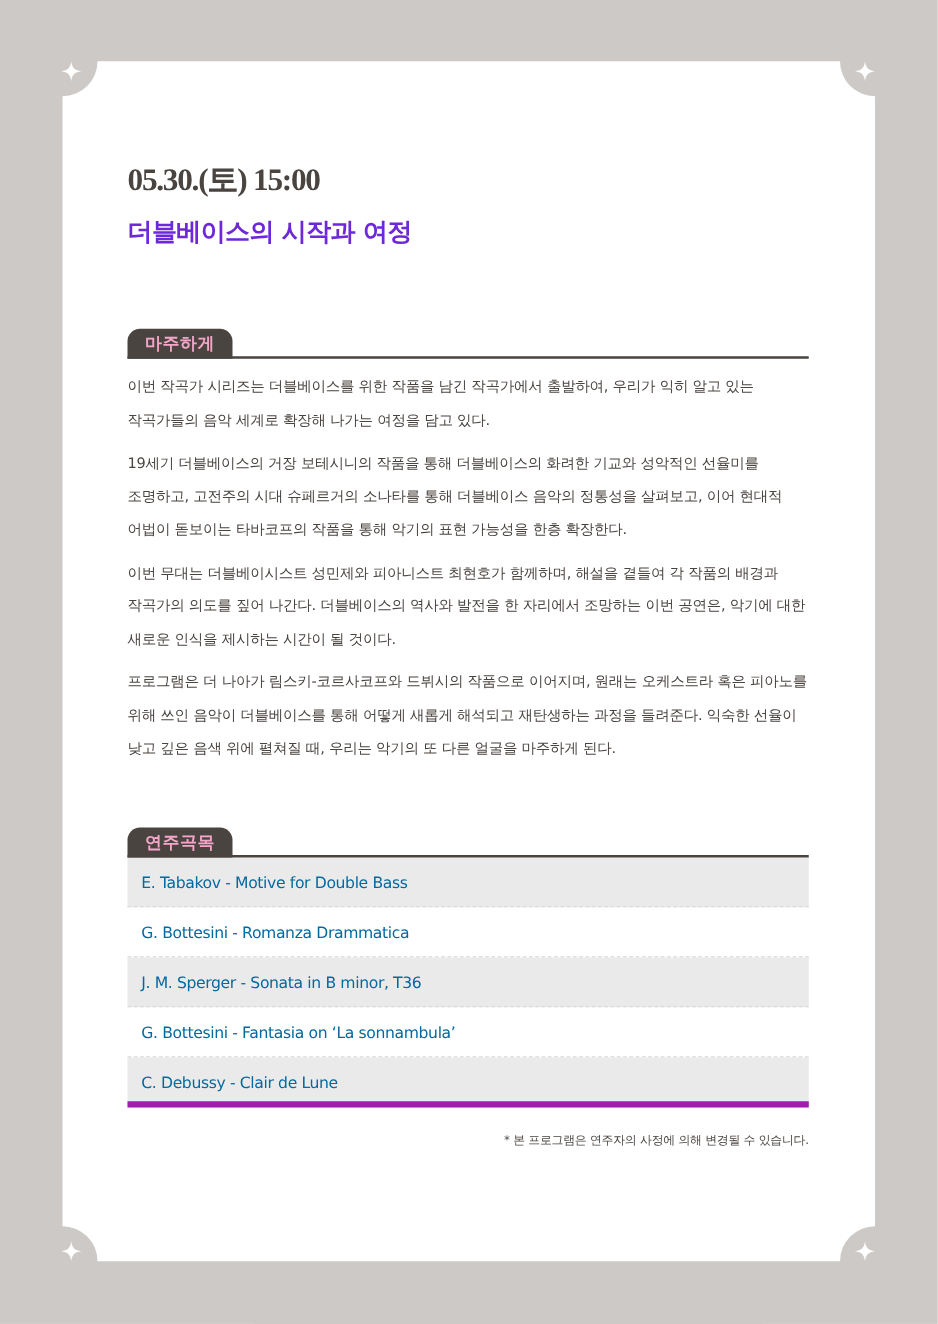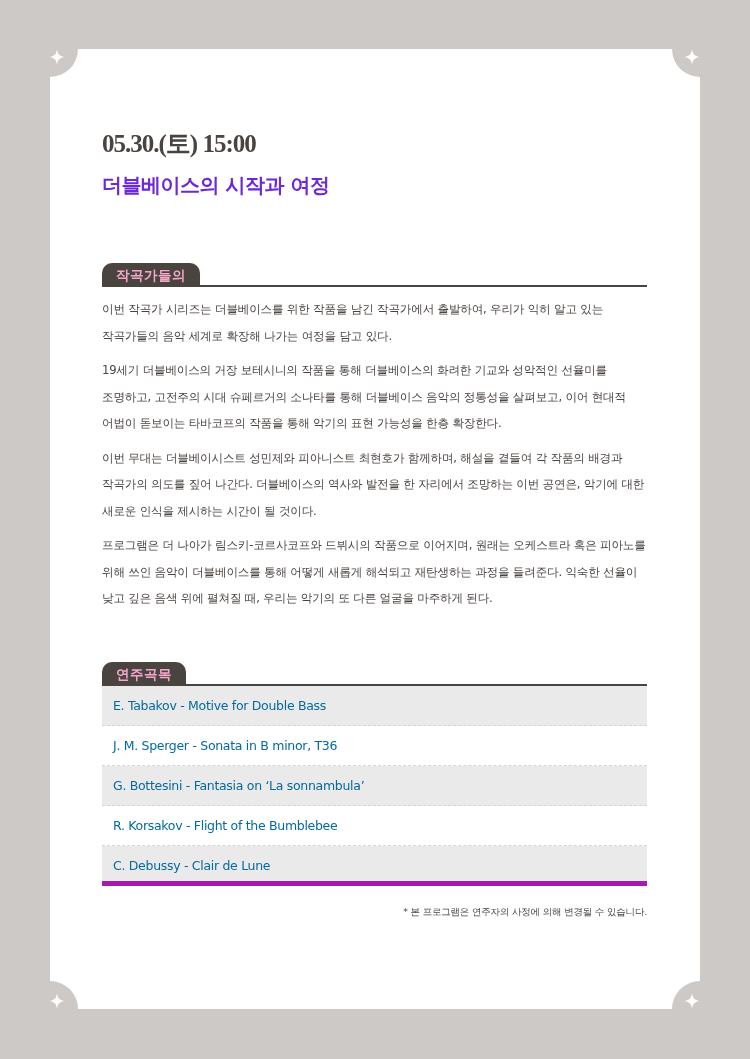--- a/index.html
+++ b/index.html
@@ -156,35 +156,35 @@
   <svg viewBox="0 0 16 16">
       <path d="M8 0 C8.6 5.2 10.8 7.4 16 8 C10.8 8.6 8.6 10.8 8 16 C7.4 10.8 5.2 8.6 0 8 C5.2 7.4 7.4 5.2 8 0 Z" fill="#ffffff"></path>
     </svg>
 </div>
 
 <div class="header-date">05.30.(토) 15:00</div>
 <div class="header-title">더블베이스의 시작과 여정</div>
 
 <section class="section intro-section">
   <div class="section-head">
-    <span class="section-tab">작곡가들의</span>
+    <span class="section-tab">마주하게</span>
   </div>
   <div class="intro-body">
     <p>이번 작곡가 시리즈는 더블베이스를 위한 작품을 남긴 작곡가에서 출발하여, 우리가 익히 알고 있는 작곡가들의 음악 세계로 확장해 나가는 여정을 담고 있다.</p>
     <p>19세기 더블베이스의 거장 보테시니의 작품을 통해 더블베이스의 화려한 기교와 성악적인 선율미를 조명하고, 고전주의 시대 슈페르거의 소나타를 통해 더블베이스 음악의 정통성을 살펴보고, 이어 현대적 어법이 돋보이는 타바코프의 작품을 통해 악기의 표현 가능성을 한층 확장한다.</p>
     <p>이번 무대는 더블베이시스트 성민제와 피아니스트 최현호가 함께하며, 해설을 곁들여 각 작품의 배경과 작곡가의 의도를 짚어 나간다. 더블베이스의 역사와 발전을 한 자리에서 조망하는 이번 공연은, 악기에 대한 새로운 인식을 제시하는 시간이 될 것이다.</p>
     <p>프로그램은 더 나아가 림스키-코르사코프와 드뷔시의 작품으로 이어지며, 원래는 오케스트라 혹은 피아노를 위해 쓰인 음악이 더블베이스를 통해 어떻게 새롭게 해석되고 재탄생하는 과정을 들려준다. 익숙한 선율이 낮고 깊은 음색 위에 펼쳐질 때, 우리는 악기의 또 다른 얼굴을 마주하게 된다.</p>
   </div>
 </section>
 
 <section class="section program-section">
   <div class="section-head">
     <span class="section-tab">연주곡목</span>
   </div>
   <ul class="program-list">
     <li class="program-item">E. Tabakov - Motive for Double Bass</li>
+    <li class="program-item">G. Bottesini - Romanza Drammatica</li>
     <li class="program-item">J. M. Sperger - Sonata in B minor, T36</li>
     <li class="program-item">G. Bottesini - Fantasia on ‘La sonnambula’</li>
-    <li class="program-item">R. Korsakov - Flight of the Bumblebee</li>
     <li class="program-item">C. Debussy - Clair de Lune</li>
   </ul>
   <div class="footnote">* 본 프로그램은 연주자의 사정에 의해 변경될 수 있습니다.</div>
 </section>
 
 </body></html>

